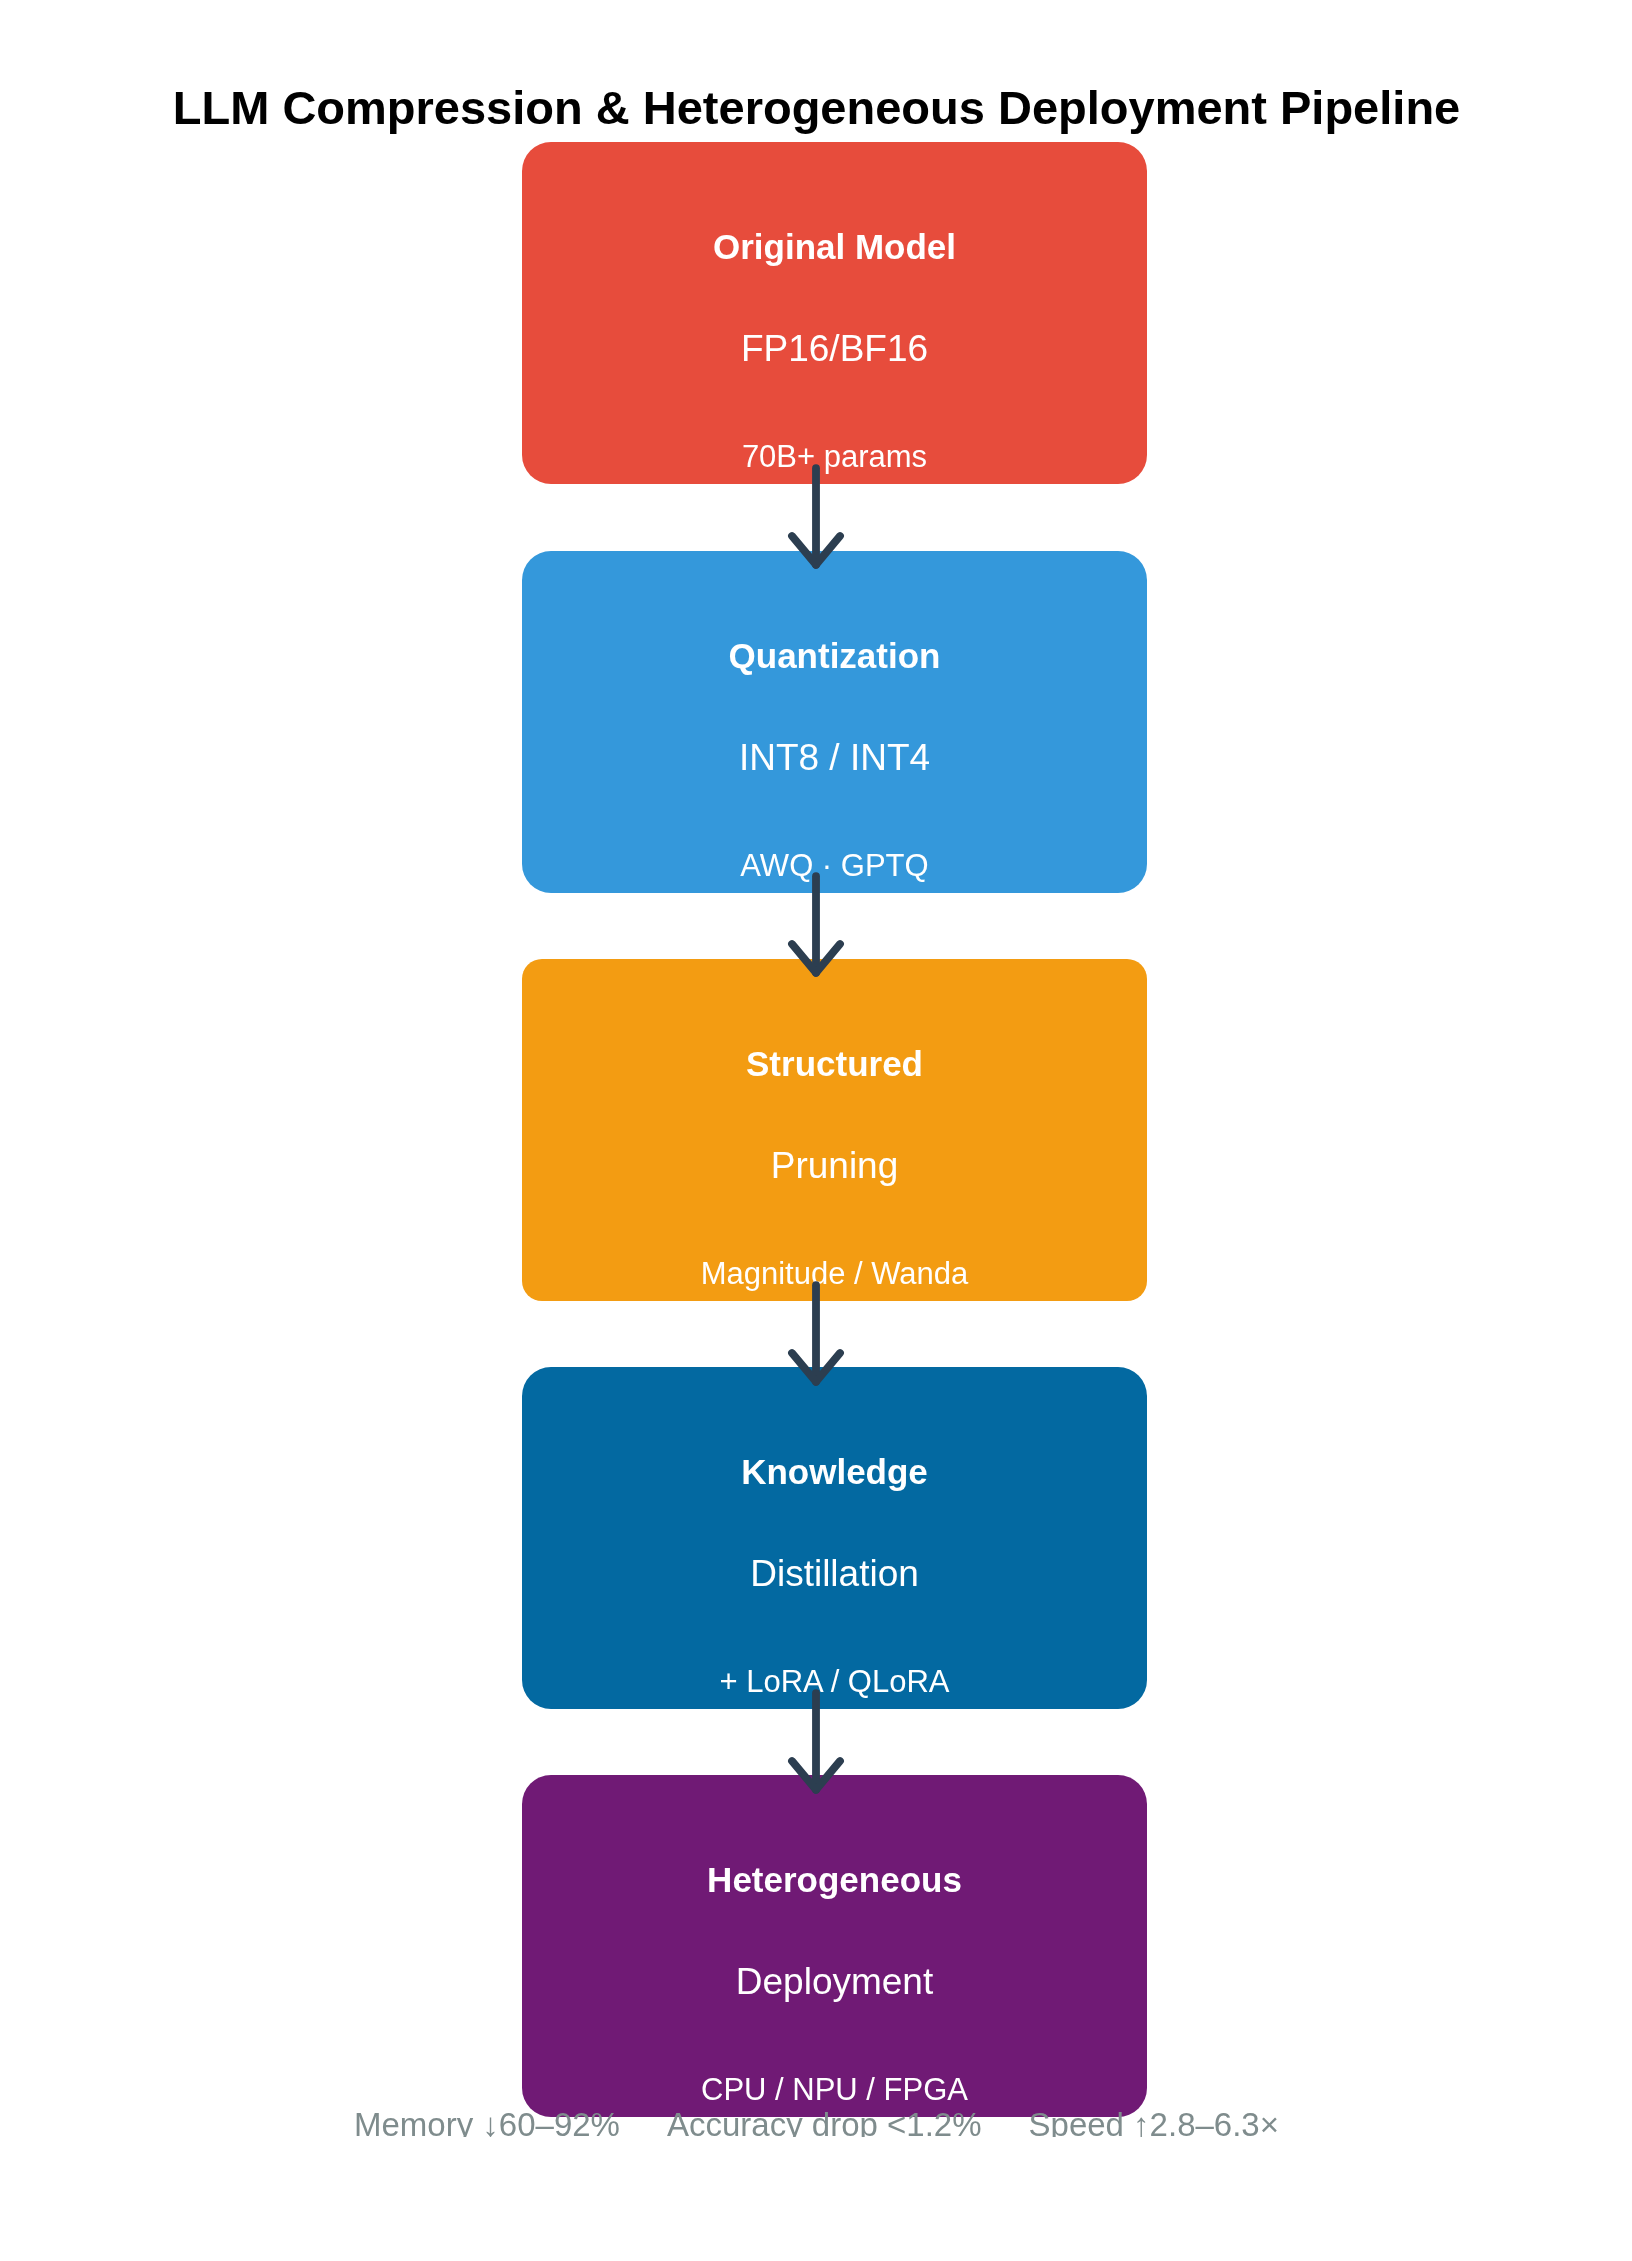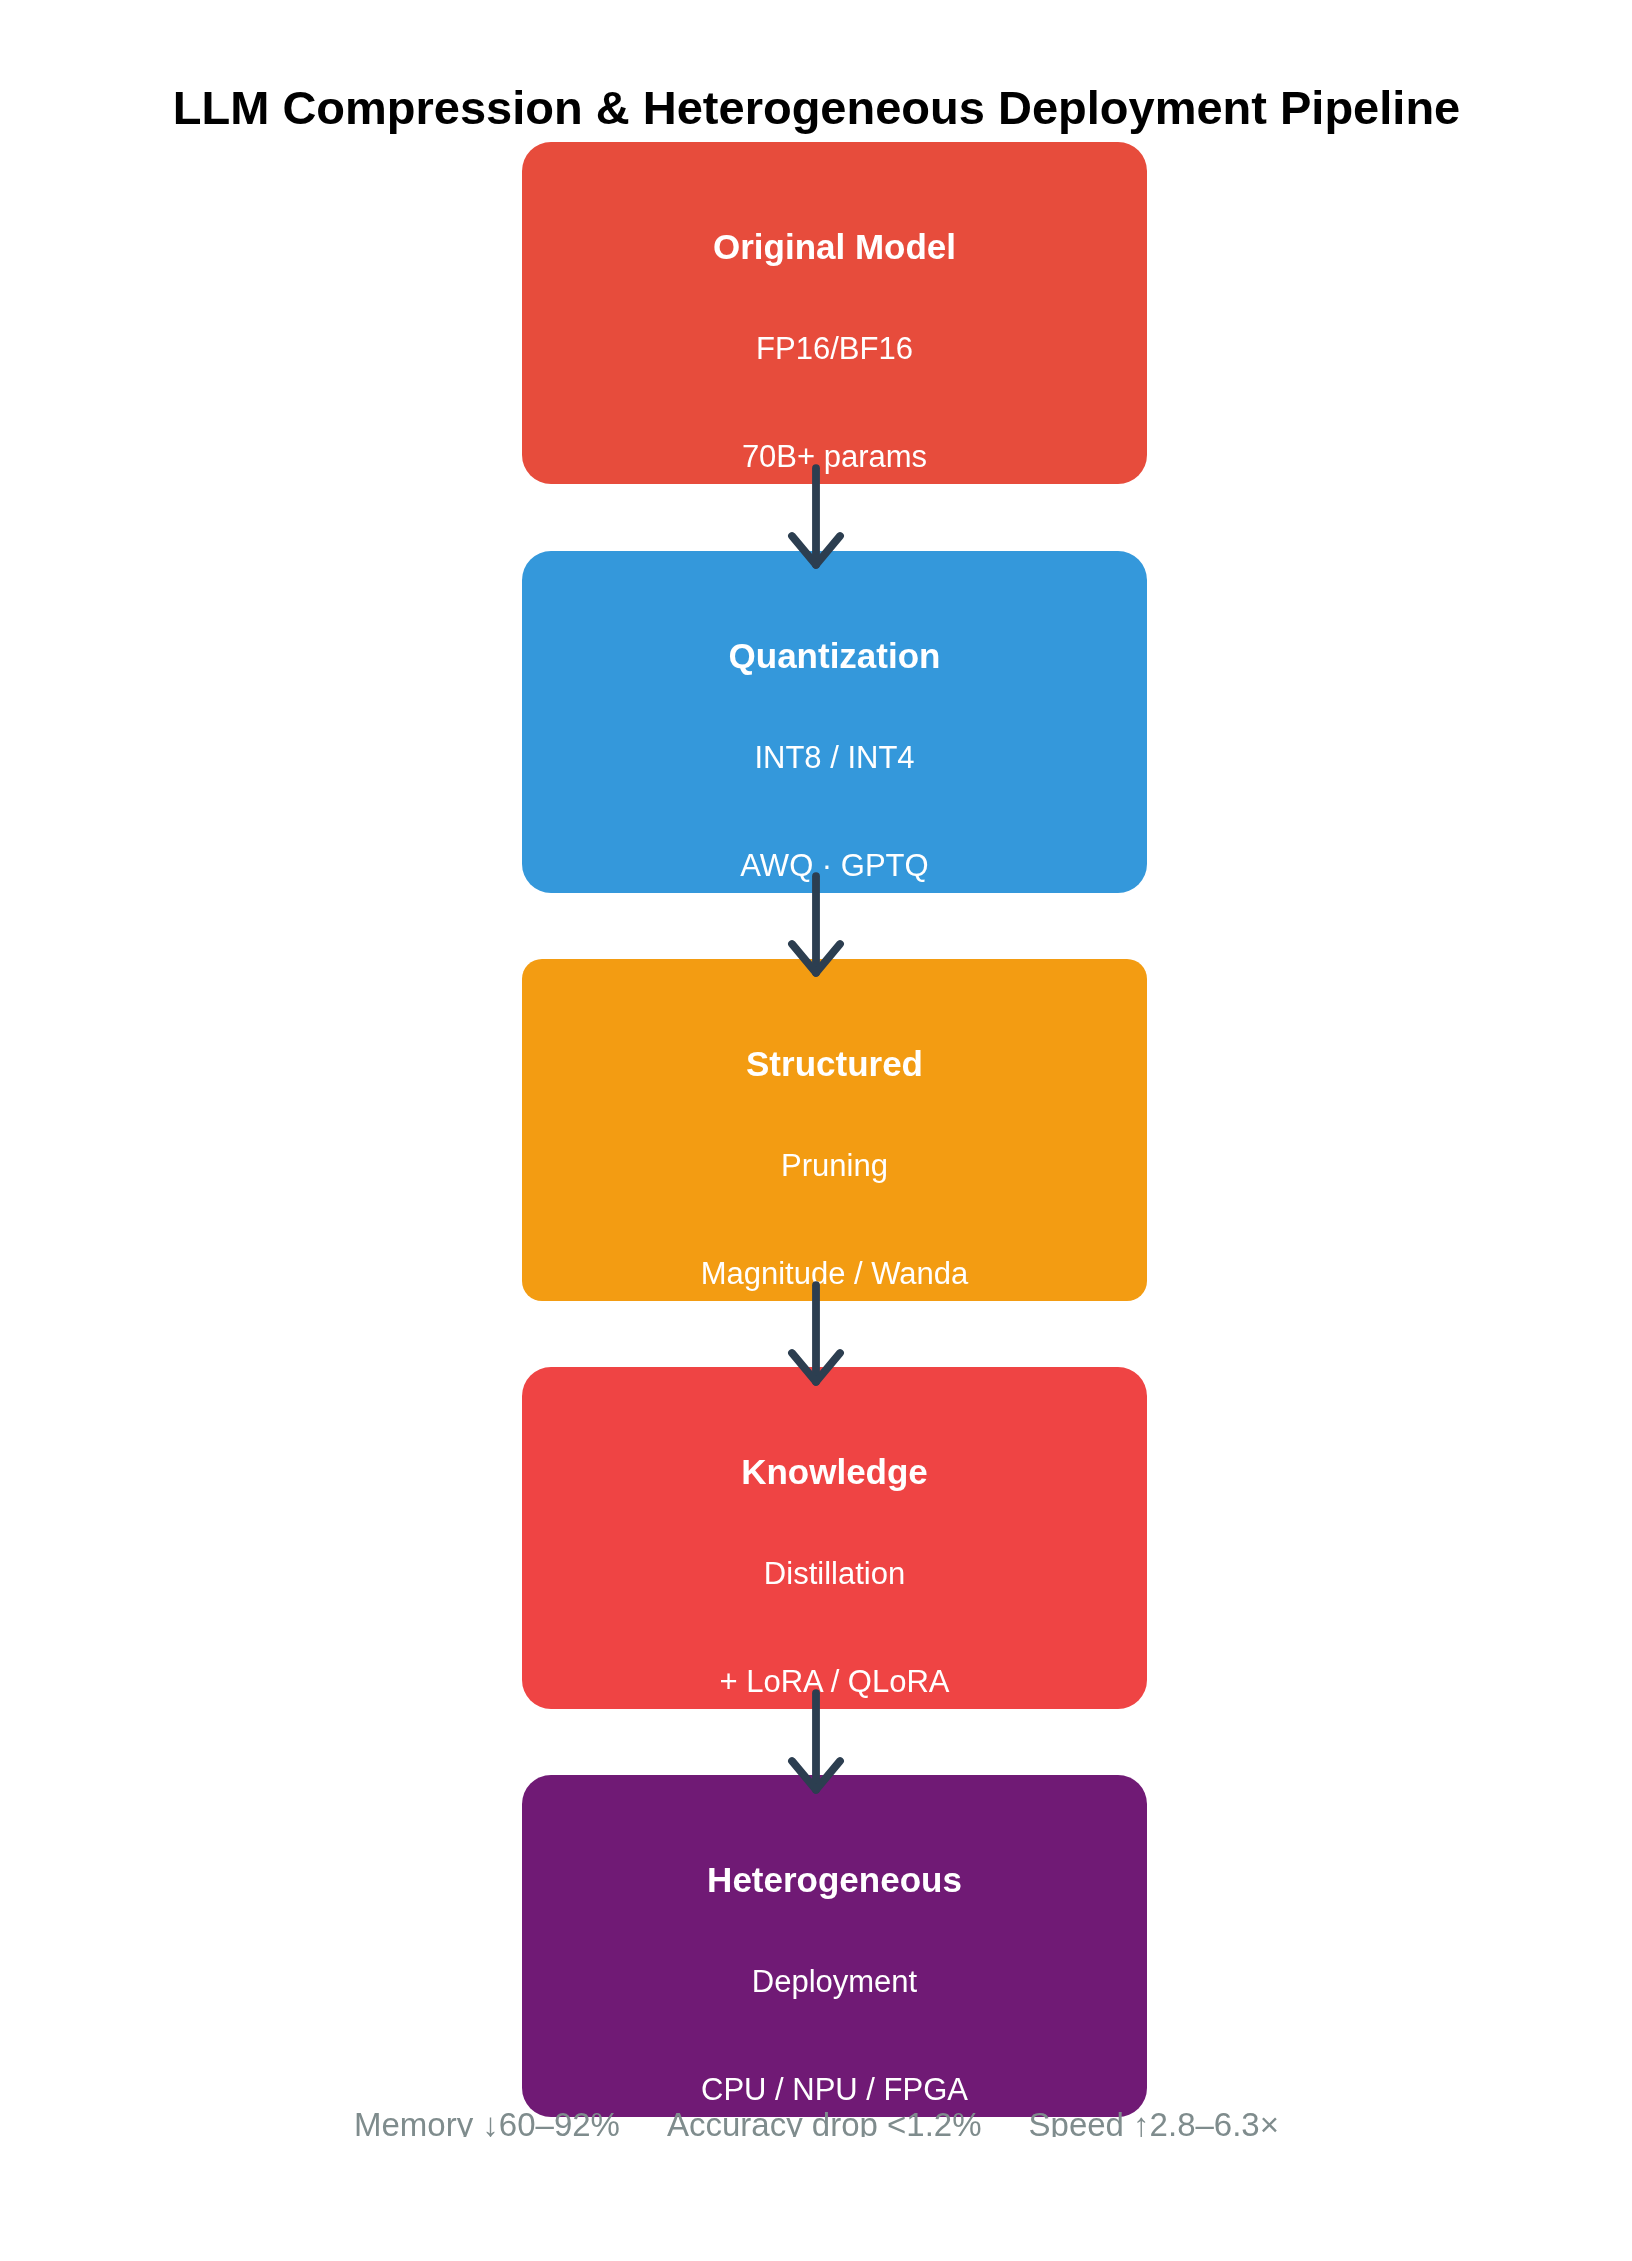--- a/index.html
+++ b/index.html
@@ -33,21 +33,21 @@
   }
   .stage-line {
     position: absolute;
     left: 0; right: 0;
     text-align: center;
     color: #ffffff;
     transform: translateY(-50%);
     white-space: nowrap;
   }
   .stage-line.l1 { top: 105px; font-size: 35px; font-weight: bold; }
-  .stage-line.l2 { top: 207px; font-size: 31px; font-weight: normal; }
+  .stage-line.l2 { top: 207px; font-size: 37px; font-weight: normal; }
   .stage-line.l3 { top: 315px; font-size: 31px; font-weight: normal; }
   .stage.s0 { top: 142px; }
   .stage.s1 { top: 551px; }
   .stage.s2 { top: 959px; }
   .stage.s3 { top: 1367px; }
   .stage.s4 { top: 1775px; }
   .flow-arrow {
     position: absolute;
     left: 774px;
     width: 84px;
@@ -104,21 +104,21 @@
     <div class="stage-line l1">Structured</div>
     <div class="stage-line l2">Pruning</div>
     <div class="stage-line l3">Magnitude / Wanda</div>
   </div>
 
   <svg class="flow-arrow a2" viewBox="0 0 160 209">
     <line x1="80" y1="12" x2="80" y2="197" stroke-width="15" stroke-linecap="round" style="stroke: rgb(44, 62, 80);"></line>
     <polyline points="34,142 80,197 126,142" fill="none" stroke-width="15" stroke-linecap="round" stroke-linejoin="round" style="stroke: rgb(44, 62, 80);"></polyline>
   </svg>
 
-  <div class="stage s3" style="background-color: #ef4444;">
+  <div class="stage s3" style="background-color: #0369a1;">
     <div class="stage-line l1">Knowledge</div>
     <div class="stage-line l2">Distillation</div>
     <div class="stage-line l3">+ LoRA / QLoRA</div>
   </div>
 
   <svg class="flow-arrow a3" viewBox="0 0 160 209">
     <line x1="80" y1="12" x2="80" y2="197" stroke-width="15" stroke-linecap="round" style="stroke: rgb(44, 62, 80);"></line>
     <polyline points="34,142 80,197 126,142" fill="none" stroke-width="15" stroke-linecap="round" stroke-linejoin="round" style="stroke: rgb(44, 62, 80);"></polyline>
   </svg>
 

